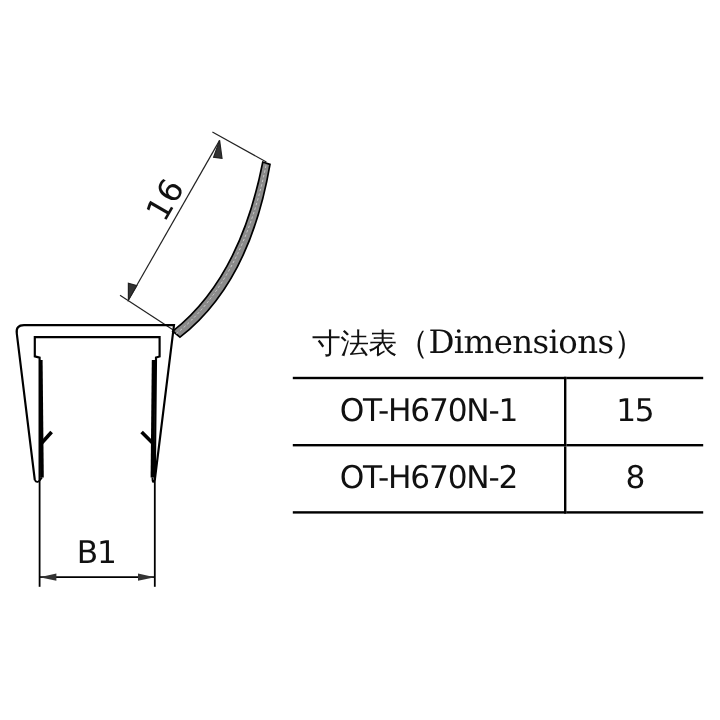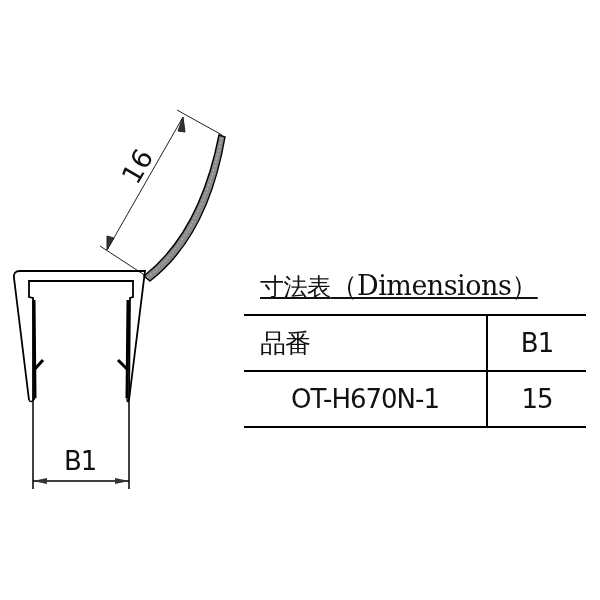--- a/index.html
+++ b/index.html
@@ -1,21 +1,21 @@
 <!DOCTYPE html>
 <html><head>
   <meta charset="utf-8">
   <style>
     html, body { margin: 0; padding: 0; background: #ffffff; }
     body { width: 600px; height: 600px; position: relative; overflow: hidden;
            font-family: "DejaVu Sans", sans-serif; color: #111; }
     #drawing { position: absolute; left: 0; top: 0; width: 600px; height: 600px; }
     .table-wrap { position: absolute; left: 244px; top: 262px; width: 342px; }
     .table-title { height: 52px; line-height: 48px; font-size: 27px; padding-left: 16px;
-                   font-family: "DejaVu Serif", serif; white-space: nowrap; letter-spacing: -0.5px; text-decoration: underline; }
+                   font-family: "DejaVu Serif", serif; white-space: nowrap; letter-spacing: -0.5px; }
     .table-title .jp { font-family: "DejaVu Sans", sans-serif; font-size: 24px; }
     table.dims { border-collapse: collapse; width: 342px; }
     table.dims td { border-top: 2px solid #000; height: 54px; padding: 0; font-size: 26px;
                     font-family: "DejaVu Sans", sans-serif; font-weight: normal; letter-spacing: -1px; }
     table.dims tr:last-child td { border-bottom: 2px solid #000; }
     table.dims td.c1 { width: 226px; border-right: 2px solid #000; text-align: center; }
     table.dims td.c1.hdr { text-align: left; padding-left: 16px; }
     table.dims td.c2 { text-align: center; }
     .dim-label { position: absolute; font-size: 26px; font-family: "DejaVu Sans", sans-serif; letter-spacing: -1px; }
   </style>
@@ -65,23 +65,23 @@
 </svg>
 
 <div class="dim-label" style="left:64px; top:446px;">B1</div>
 
 <div class="table-wrap">
   <div class="table-title">
     <span class="jp">寸法表</span><span>（Dimensions）</span>
   </div>
   <table class="dims">
     <tbody>
-        <tr>
-      <td class="c1 hdr">品番</td>
-      <td class="c2">B1</td>
-    </tr>
     <tr>
       <td class="c1">OT-H670N-1</td>
       <td class="c2">15</td>
+    </tr>
+    <tr>
+      <td class="c1">OT-H670N-2</td>
+      <td class="c2">8</td>
     </tr>
   </tbody>
     </table>
 </div>
 
 </body></html>

